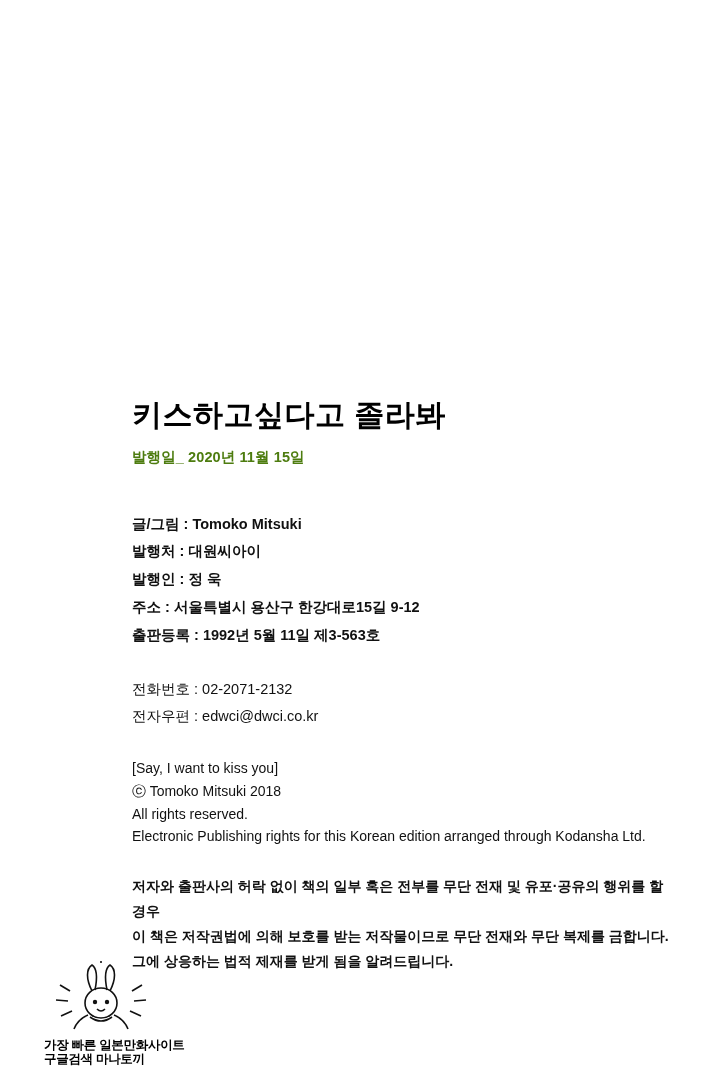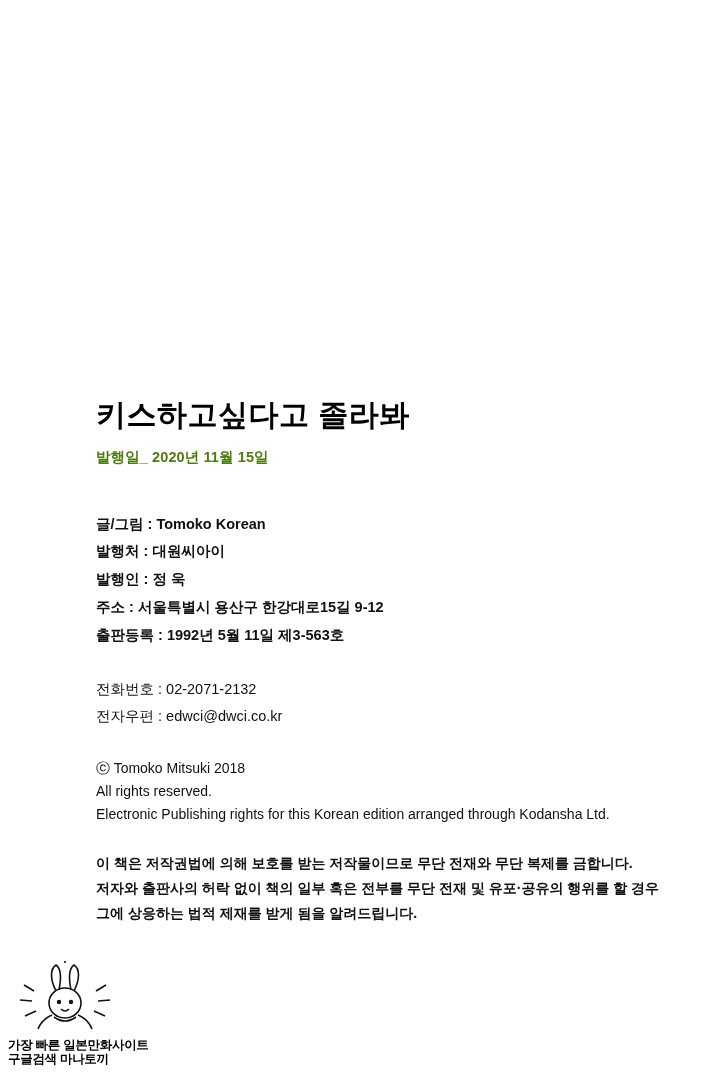--- a/index.html
+++ b/index.html
@@ -12,20 +12,21 @@
     height: 1077px;
     position: relative;
     font-family: "Liberation Sans", sans-serif;
     color: #111111;
     overflow: hidden;
   }
   .page {
     position: absolute;
     inset: 0;
     background: #ffffff;
+    margin-left: 36px;
   }
   .colophon {
     position: absolute;
     left: 96px;
     top: 396px;
     right: 40px;
   }
   .book-title {
     font-size: 30px;
     font-weight: bold;
@@ -105,41 +106,42 @@
 
 <div class="page">
 
   <div class="colophon">
 
     <h1 class="book-title">키스하고싶다고 졸라봐</h1>
 
     <p class="pubdate">발행일_ 2020년 11월 15일</p>
 
     <div class="credits">
-      <div>글/그림 : Tomoko Korean</div>
+      <div>글/그림 : Tomoko Mitsuki</div>
       <div>발행처 : 대원씨아이</div>
       <div>발행인 : 정 욱</div>
       <div>주소 : 서울특별시 용산구 한강대로15길 9-12</div>
       <div>출판등록 : 1992년 5월 11일 제3-563호</div>
     </div>
 
     <div class="contact">
       <div>전화번호 : 02-2071-2132</div>
       <div>전자우편 : edwci@dwci.co.kr</div>
     </div>
 
     <div class="english">
+      <div>[Say, I want to kiss you]</div>
       <div>ⓒ Tomoko Mitsuki 2018</div>
       <div>All rights reserved.</div>
       <div>Electronic Publishing rights for this Korean edition arranged through Kodansha Ltd.</div>
     </div>
 
     <div class="notice">
+      <div>저자와 출판사의 허락 없이 책의 일부 혹은 전부를 무단 전재 및 유포·공유의 행위를 할 경우</div>
       <div>이 책은 저작권법에 의해 보호를 받는 저작물이므로 무단 전재와 무단 복제를 금합니다.</div>
-      <div>저자와 출판사의 허락 없이 책의 일부 혹은 전부를 무단 전재 및 유포·공유의 행위를 할 경우</div>
       <div>그에 상응하는 법적 제재를 받게 됨을 알려드립니다.</div>
     </div>
 
   </div>
 
   <div class="watermark">
     <svg class="wm-art" viewBox="0 0 112 72">
       <g fill="none" stroke="#111111" stroke-width="1.6">
 
         <path d="M40 30 C34 18 34 8 40 4 C46 8 45 19 43 29" stroke-linejoin="round"></path>

